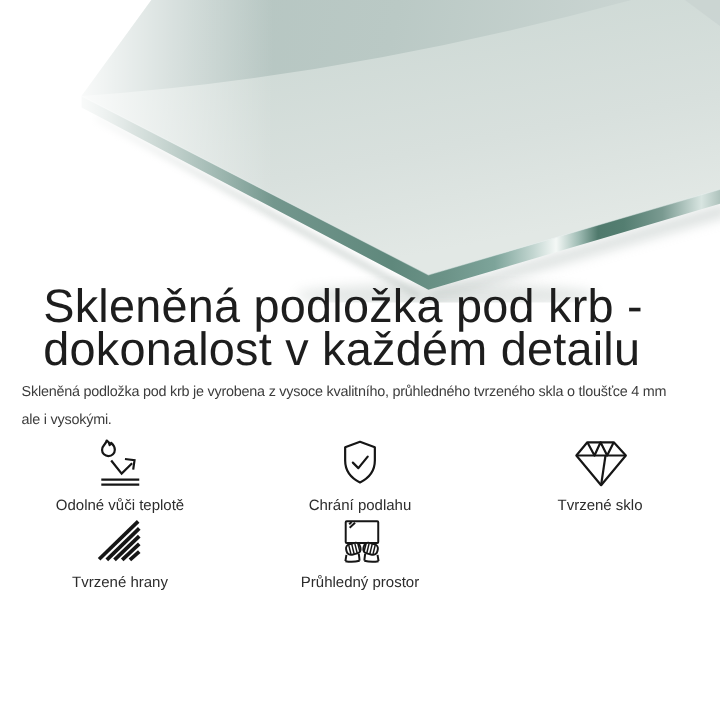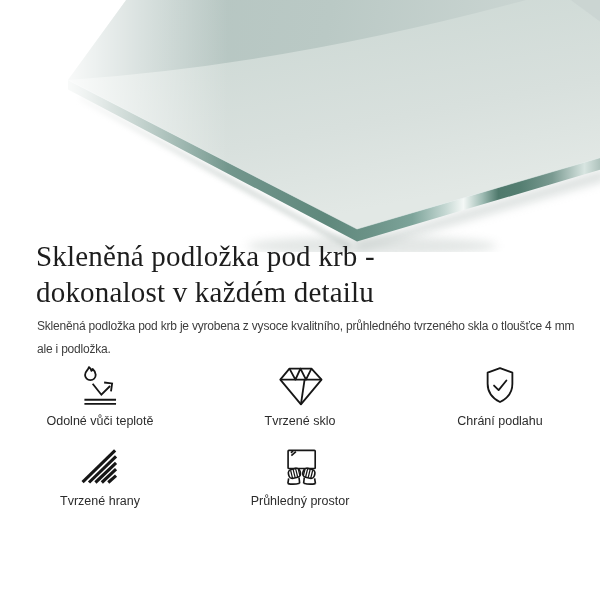--- a/index.html
+++ b/index.html
@@ -5,31 +5,31 @@
   html,body{margin:0;padding:0;}
   body{
     width:600px;height:600px;background:#ffffff;overflow:hidden;
     font-family:"Liberation Sans","DejaVu Sans",sans-serif;
     -webkit-font-smoothing:antialiased;
   }
   .hero{position:relative;height:238px;}
   .hero svg{position:absolute;top:0;left:0;display:block;}
   .title{
     position:relative;z-index:2;margin:0;padding:0 30px 0 36px;
-    font-family:Liberation Serif, serif;font-weight:500;
-    font-size:29px;line-height:36px;color:#1d1d1d;letter-spacing:.2px;
+    font-family:Liberation Sans, sans-serif;font-weight:500;
+    font-size:39px;line-height:36px;color:#1d1d1d;letter-spacing:.2px;
   }
   .intro{
-    margin:5px 0 0;padding:0 28px 0 37px;
+    margin:5px 0 0;padding:0 28px 0 18px;
     font-size:12px;line-height:22.5px;color:#3d3d3d;letter-spacing:-.2px;
   }
   .intro div{white-space:nowrap;}
   .features{
     display:grid;grid-template-columns:repeat(3,1fr);
-    row-gap:16px;margin-top:4px;
+    row-gap:0;margin-top:4px;
   }
   .feature{display:flex;flex-direction:column;align-items:center;}
   .feature svg{width:46px;height:44px;display:block;}
   .feature .label{margin-top:6px;font-size:12.5px;color:#2c2c2c;letter-spacing:0;}
   .ic{stroke:#161616;fill:none;stroke-width:2;}
 </style>
 </head>
 <body>
 
 <div class="hero">
@@ -89,53 +89,53 @@
   </svg>
 </div>
 
 <h1 class="title">
   <div>Skleněná podložka pod krb -</div>
   <div>dokonalost v každém detailu</div>
 </h1>
 
 <div class="intro">
   <div>Skleněná podložka pod krb je vyrobena z vysoce kvalitního, průhledného tvrzeného skla o tloušťce 4 mm</div>
-  <div>ale i podložka.</div>
+  <div>ale i vysokými.</div>
 </div>
 
 <div class="features">
 
   <div class="feature">
     <svg viewBox="0 0 48 48" aria-hidden="true">
       <path class="ic" d="M13.5,17.5 c-3.2,0 -5.8,-2.5 -5.8,-5.6 0,-2 0.9,-3.3 2,-4.6 0.9,-1.1 1.9,-2.2 2.2,-3.9 1.5,0.9 2.5,2.4 2.7,4.1 0.7,-0.4 1.2,-1.1 1.4,-2 1.8,1.6 3.3,3.8 3.3,6.2 0,3.3 -2.6,5.8 -5.8,5.8 Z" stroke-linejoin="round"></path>
       <polyline class="ic" points="16,21.5 25.5,33.5 35,24" stroke-width="3.2"></polyline>
       <path class="ic" d="M28.5,20.2 L37.2,21.2 L36,29.8" stroke-width="2.6"></path>
       <path class="ic" d="M7,39 H41.5" stroke-width="2.4"></path>
       <path class="ic" d="M7,43.5 H41.5"></path>
     </svg>
     <span class="label">Odolné vůči teplotě</span>
   </div>
 
 
   <div class="feature">
     <svg viewBox="0 0 48 48" aria-hidden="true">
+      <path class="ic" d="M24,4.5 L37.5,9.5 V21.5 C37.5,30.5 32,37.5 24,41.5 C16,37.5 10.5,30.5 10.5,21.5 V9.5 Z" stroke-width="2.2" stroke-linejoin="round"></path>
+      <path class="ic" d="M17.5,23.5 L22.5,28.5 L31,18" stroke-width="2.6" stroke-linecap="round" stroke-linejoin="round"></path>
+    </svg>
+    <span class="label">Chrání podlahu</span>
+  </div>
+
+  <div class="feature">
+    <svg viewBox="0 0 48 48" aria-hidden="true">
       <path class="ic" d="M5,17 L15,5 H39 L50,17 L27.5,44 Z" stroke-linejoin="round" transform="translate(-2.5,0)"></path>
       <path class="ic" d="M5,17 H50" transform="translate(-2.5,0)"></path>
       <path class="ic" d="M15,5 L21.5,17 L27,5 L33,17 L39,5" stroke-width="1.8" stroke-linejoin="round" transform="translate(-2.5,0)"></path>
       <path class="ic" d="M27.5,44 L31.5,17" stroke-width="1.8" transform="translate(-2.5,0)"></path>
     </svg>
     <span class="label">Tvrzené sklo</span>
-  </div>
-
-  <div class="feature">
-    <svg viewBox="0 0 48 48" aria-hidden="true">
-      <path class="ic" d="M24,4.5 L37.5,9.5 V21.5 C37.5,30.5 32,37.5 24,41.5 C16,37.5 10.5,30.5 10.5,21.5 V9.5 Z" stroke-width="2.2" stroke-linejoin="round"></path>
-      <path class="ic" d="M17.5,23.5 L22.5,28.5 L31,18" stroke-width="2.6" stroke-linecap="round" stroke-linejoin="round"></path>
-    </svg>
-    <span class="label">Chrání podlahu</span>
   </div>
 
   <div class="feature">
     <svg viewBox="0 0 48 48" aria-hidden="true">
       <g stroke="#161616" stroke-width="3.4" stroke-linecap="butt">
         <path d="M5,41.5 L40.5,7"></path>
         <path d="M12,42 L41.5,13.5"></path>
         <path d="M19,42 L41.5,20.5"></path>
         <path d="M26,42 L41.5,27.5"></path>
         <path d="M33,42 L41.5,34.5"></path>

